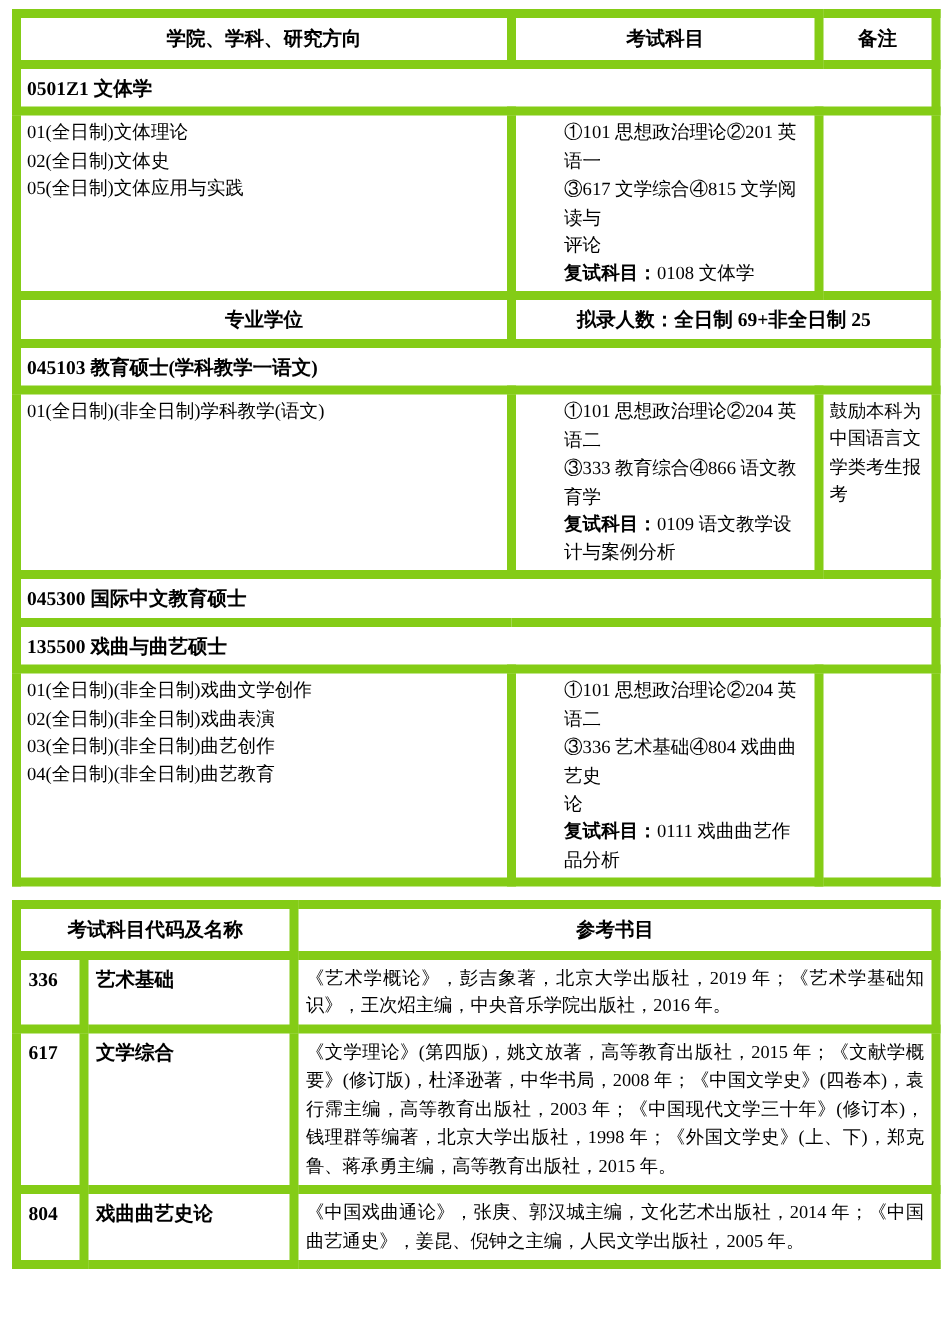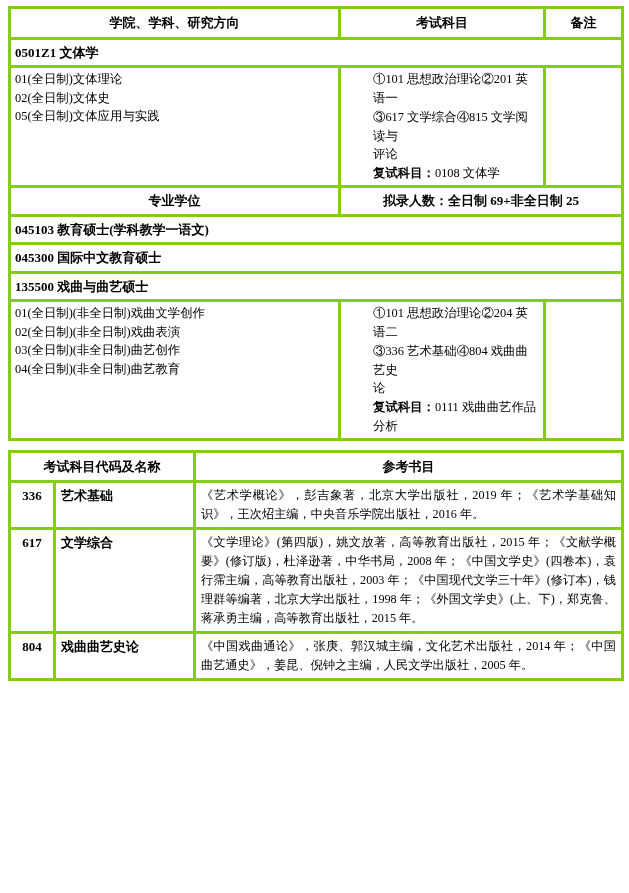--- a/index.html
+++ b/index.html
@@ -19,21 +19,21 @@
     padding: 6px 8px 4px 8px;
     box-sizing: border-box;
   }
   table {
     border-collapse: collapse;
     width: 613px;
     table-layout: fixed;
   }
   table.t1 { margin-bottom: 9px; }
   td, th {
-    border: 3px solid #84cc16;
+    border: 6px solid #84cc16;
     padding: 2px 4px;
     vertical-align: top;
     font-size: 12.4px;
     line-height: 1.5;
   }
   .hdr {
     text-align: center;
     font-weight: bold;
     font-size: 13px;
     padding: 4px 4px;
@@ -56,21 +56,21 @@
     padding-left: 32px;
   }
   .remark {
     font-size: 12.2px;
     line-height: 1.5;
     text-align: left;
   }
   .codecell {
     font-weight: bold;
     font-size: 13px;
-    text-align: center;
+    text-align: left;
     white-space: nowrap;
   }
   .namecell {
     font-weight: bold;
     font-size: 13px;
     white-space: nowrap;
   }
   .bookcell {
     font-size: 12.2px;
     line-height: 1.55;
@@ -121,20 +121,31 @@
 
       <tr>
         <td class="band">专业学位</td>
         <td class="band" colspan="2">拟录人数：全日制 69+非全日制 25</td>
       </tr>
 
       <tr>
         <td class="sec" colspan="3">045103 教育硕士(学科教学一语文)</td>
       </tr>
 
+      <tr>
+        <td class="fs">
+          <div>01(全日制)(非全日制)学科教学(语文)</div>
+        </td>
+        <td class="subj">
+          <div>①101 思想政治理论②204 英语二</div>
+          <div>③333 教育综合④866 语文教育学</div>
+          <div><span class="bold">复试科目：</span><span>0109 语文教学设计与案例分析</span></div>
+        </td>
+        <td class="remark">鼓励本科为中国语言文学类考生报考</td>
+      </tr>
 
       <tr>
         <td class="sec" colspan="3">045300 国际中文教育硕士</td>
       </tr>
 
 
       <tr>
         <td class="sec" colspan="3">135500 戏曲与曲艺硕士</td>
       </tr>
 

